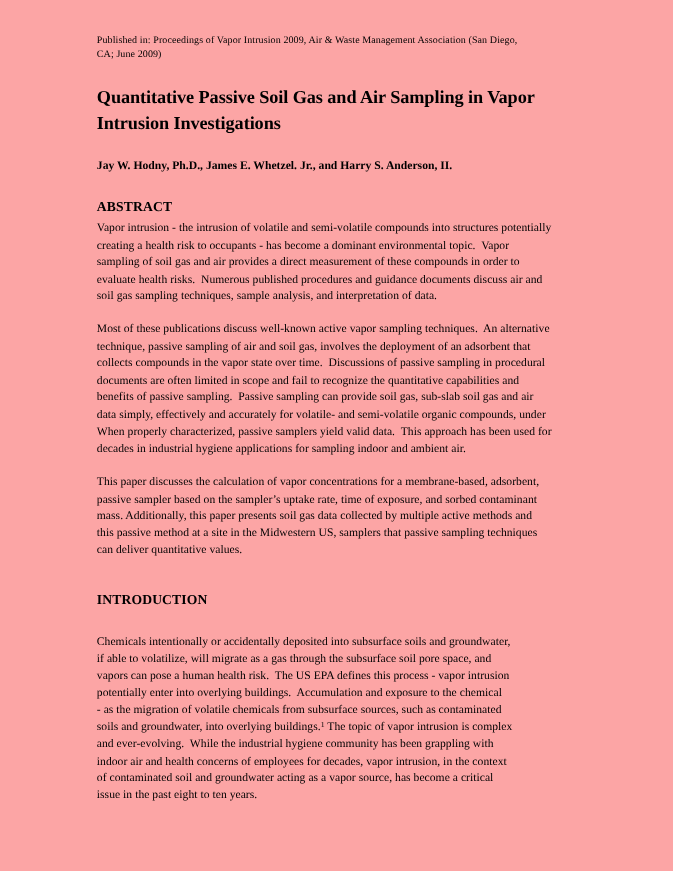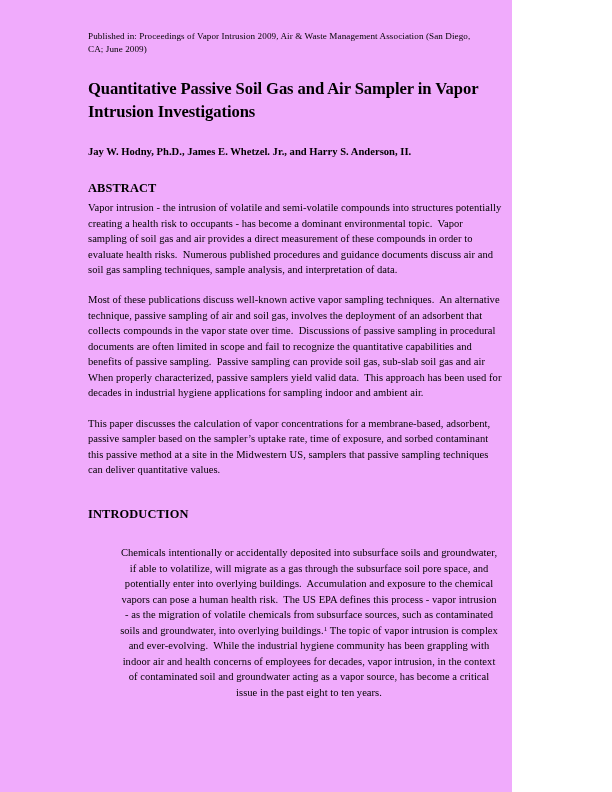--- a/index.html
+++ b/index.html
@@ -10,23 +10,23 @@
   body {
     width: 612px;
     height: 792px;
     overflow: hidden;
     font-family: "Liberation Serif", "DejaVu Serif", serif;
     color: #000000;
     -webkit-font-smoothing: antialiased;
   }
   .page {
     position: relative;
-    width: 512px;
+    width: 612px;
     height: 792px;
-    background: #f0abfc;
+    background: #fca5a5;
   }
   .content {
     position: absolute;
     left: 88px;
     top: 30px;
     width: 442px;
   }
 
   .pub-note {
     font-size: 9.1px;
@@ -86,36 +86,35 @@
   .body-para .ln sup {
     font-size: 7px;
     vertical-align: 0.42em;
     line-height: 0;
   }
   .after-heading {
     margin-top: 4px;
   }
   .intro-first {
     margin-top: 23px;
-    text-align: center;
   }
 </style>
 </head>
 <body>
 
 <div class="page">
   <div class="content">
 
     <p class="pub-note">
       <span class="l1">Published in: Proceedings of Vapor Intrusion 2009, Air &amp; Waste Management Association (San Diego,</span>
       <span class="l2">CA; June 2009)</span>
     </p>
 
     <h1 class="doc-title">
-      <span class="l1">Quantitative Passive Soil Gas and Air Sampler in Vapor</span>
+      <span class="l1">Quantitative Passive Soil Gas and Air Sampling in Vapor</span>
       <span class="l2">Intrusion Investigations</span>
     </h1>
 
     <p class="authors">Jay W. Hodny, Ph.D., James E. Whetzel. Jr., and Harry S. Anderson, II.</p>
 
 
     <h2 class="section-heading">ABSTRACT</h2>
     <div id="sec-0">
         <p class="body-para after-heading">
           <span class="ln">Vapor intrusion - the intrusion of volatile and semi-volatile compounds into structures potentially</span>
@@ -123,38 +122,40 @@
           <span class="ln">sampling of soil gas and air provides a direct measurement of these compounds in order to</span>
           <span class="ln">evaluate health risks.  Numerous published procedures and guidance documents discuss air and</span>
           <span class="ln">soil gas sampling techniques, sample analysis, and interpretation of data.</span>
         </p>
         <p class="body-para gap">
           <span class="ln">Most of these publications discuss well-known active vapor sampling techniques.  An alternative</span>
           <span class="ln">technique, passive sampling of air and soil gas, involves the deployment of an adsorbent that</span>
           <span class="ln">collects compounds in the vapor state over time.  Discussions of passive sampling in procedural</span>
           <span class="ln">documents are often limited in scope and fail to recognize the quantitative capabilities and</span>
           <span class="ln">benefits of passive sampling.  Passive sampling can provide soil gas, sub-slab soil gas and air</span>
+          <span class="ln">data simply, effectively and accurately for volatile- and semi-volatile organic compounds, under</span>
           <span class="ln">When properly characterized, passive samplers yield valid data.  This approach has been used for</span>
           <span class="ln">decades in industrial hygiene applications for sampling indoor and ambient air.</span>
         </p>
         <p class="body-para gap">
           <span class="ln">This paper discusses the calculation of vapor concentrations for a membrane-based, adsorbent,</span>
           <span class="ln">passive sampler based on the sampler’s uptake rate, time of exposure, and sorbed contaminant</span>
+          <span class="ln">mass. Additionally, this paper presents soil gas data collected by multiple active methods and</span>
           <span class="ln">this passive method at a site in the Midwestern US, samplers that passive sampling techniques</span>
           <span class="ln">can deliver quantitative values.</span>
         </p>
       </div>
 
     <h2 class="section-heading intro">INTRODUCTION</h2>
     <div id="sec-1">
         <p class="body-para after-heading intro-first">
           <span class="ln">Chemicals intentionally or accidentally deposited into subsurface soils and groundwater,</span>
           <span class="ln">if able to volatilize, will migrate as a gas through the subsurface soil pore space, and</span>
+          <span class="ln">vapors can pose a human health risk.  The US EPA defines this process - vapor intrusion</span>
           <span class="ln">potentially enter into overlying buildings.  Accumulation and exposure to the chemical</span>
-          <span class="ln">vapors can pose a human health risk.  The US EPA defines this process - vapor intrusion</span>
           <span class="ln">- as the migration of volatile chemicals from subsurface sources, such as contaminated</span>
           <span class="ln">soils and groundwater, into overlying buildings.<sup>1</sup> The topic of vapor intrusion is complex</span>
           <span class="ln">and ever-evolving.  While the industrial hygiene community has been grappling with</span>
           <span class="ln">indoor air and health concerns of employees for decades, vapor intrusion, in the context</span>
           <span class="ln">of contaminated soil and groundwater acting as a vapor source, has become a critical</span>
           <span class="ln">issue in the past eight to ten years.</span>
         </p>
       </div>
 
   </div>

